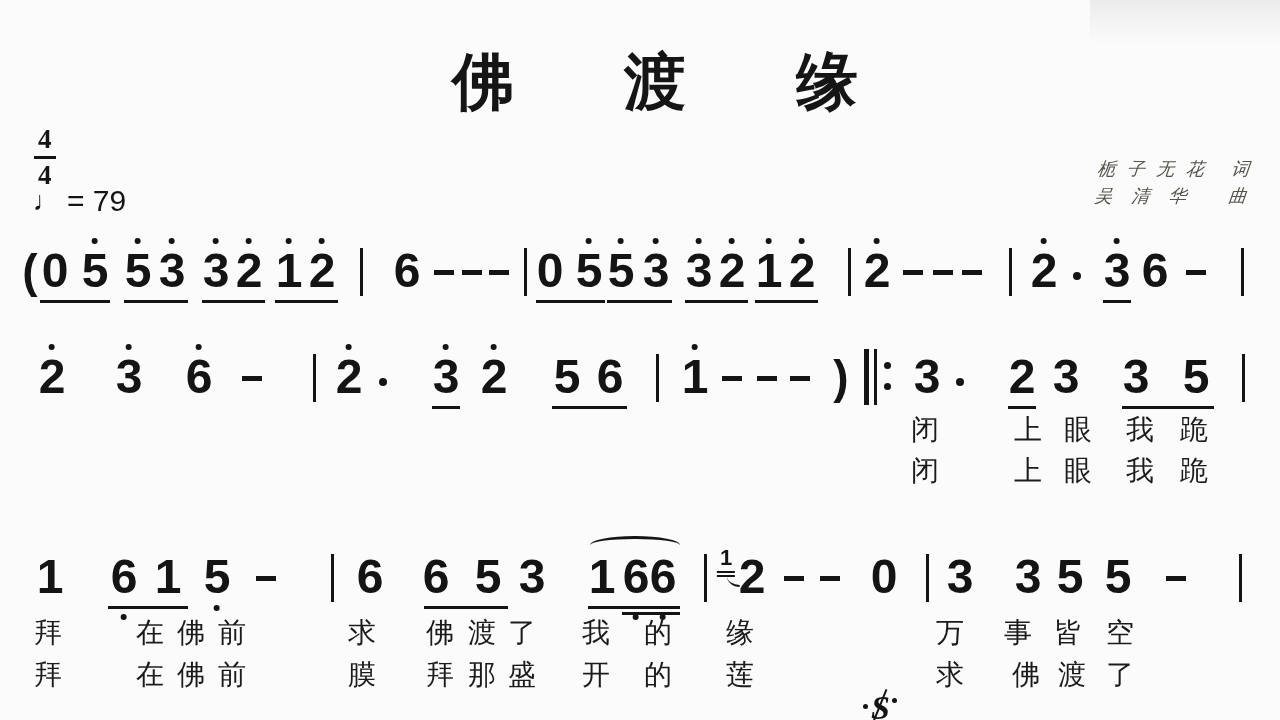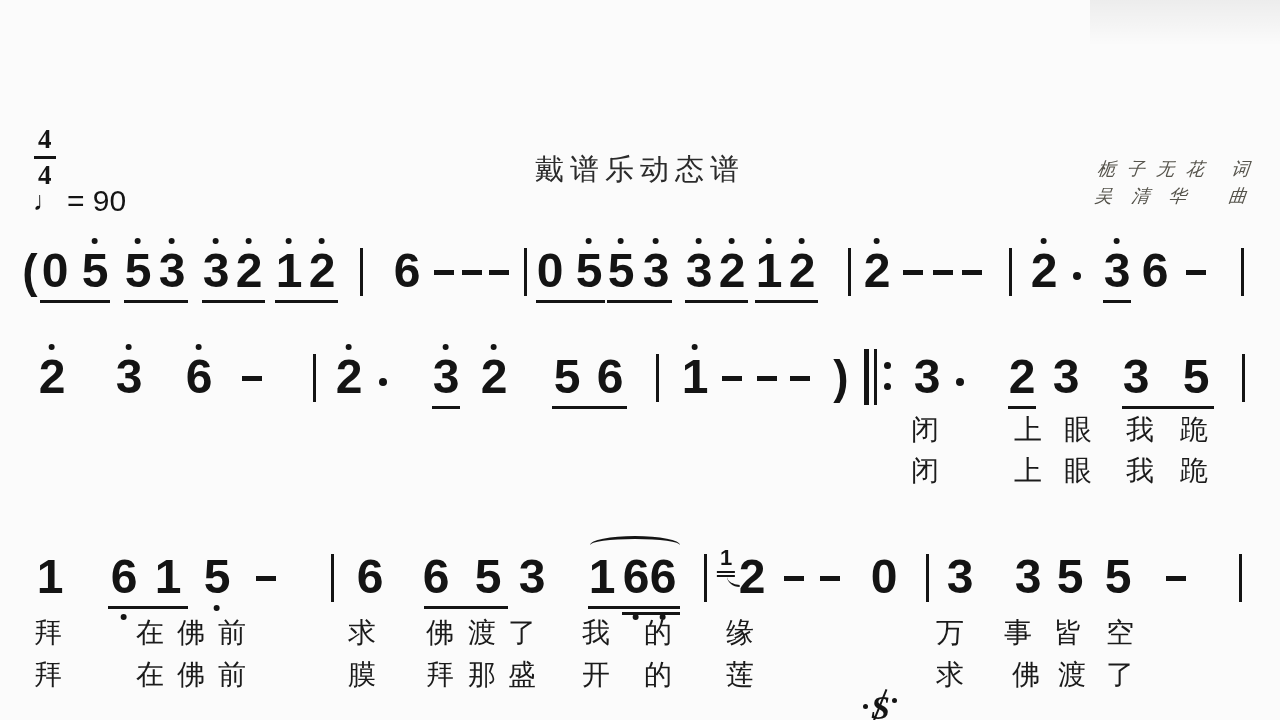--- a/index.html
+++ b/index.html
@@ -62,32 +62,32 @@
   .seg-dot{position:absolute;width:5px;height:5px;border-radius:50%;background:#141414;}
   .seg-dot-l{left:1px;top:13px;}
   .seg-dot-r{left:30px;top:7px;}
 </style>
 </head>
 <body>
 
 <div class="page">
   <div class="top-shade"></div>
 
-  <div class="subtitle">戴谱乐动态谱</div>
+  <h1 class="title">佛渡缘</h1>
 
   <div class="keysig">
     <span class="frac">
       <span class="num">4</span>
       <span class="den">4</span>
     </span>
   </div>
 
   <div class="tempo">
     <span class="tnote">♩</span>
-    <span class="tval">= 90</span>
+    <span class="tval">= 79</span>
   </div>
 
   <div class="credits">
     <div class="credit">栀子无花 词</div>
     <div class="credit">吴清华 曲</div>
   </div>
 
   <div class="score" id="score">
       <div class="sline" style="top: 246px;">
         <div class="note ptxt" style="left: 30px;">(</div>

